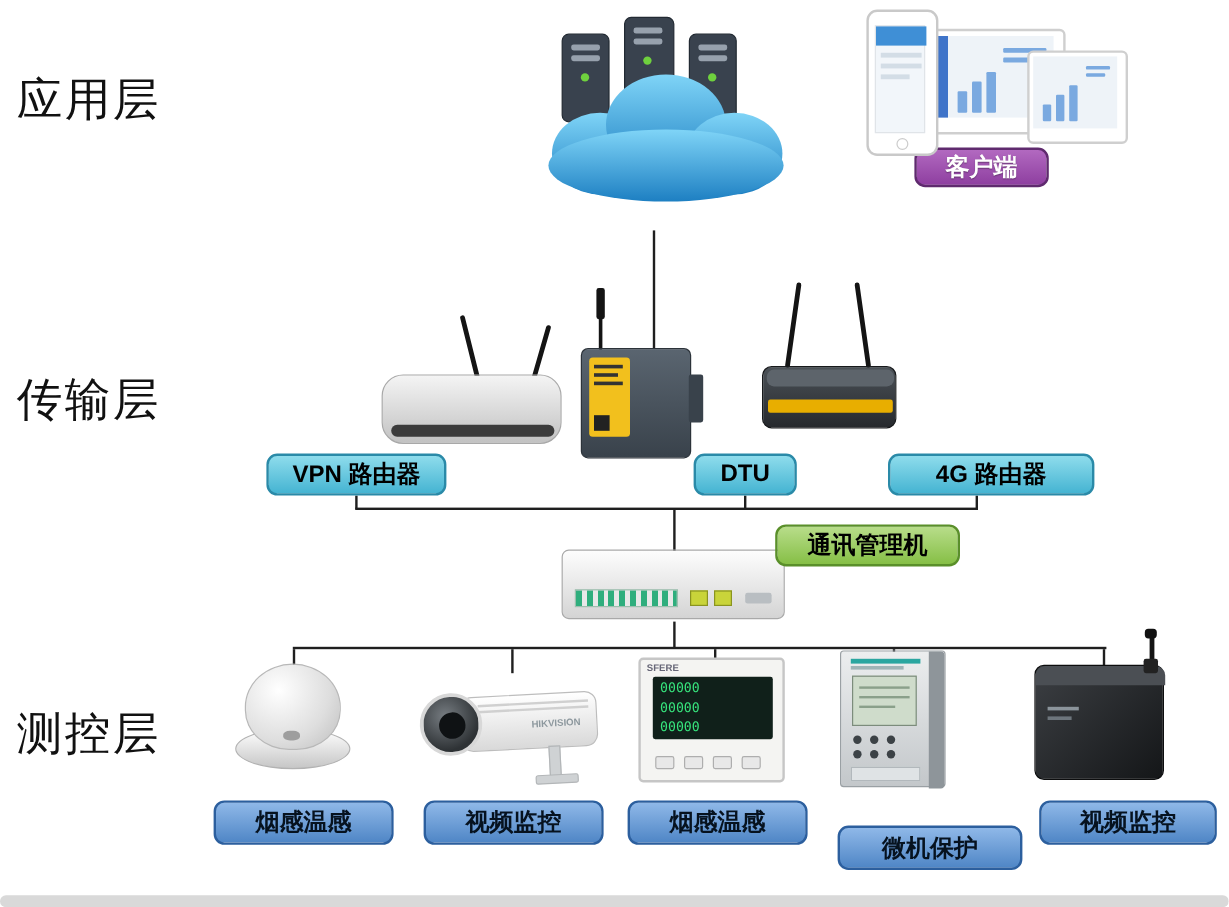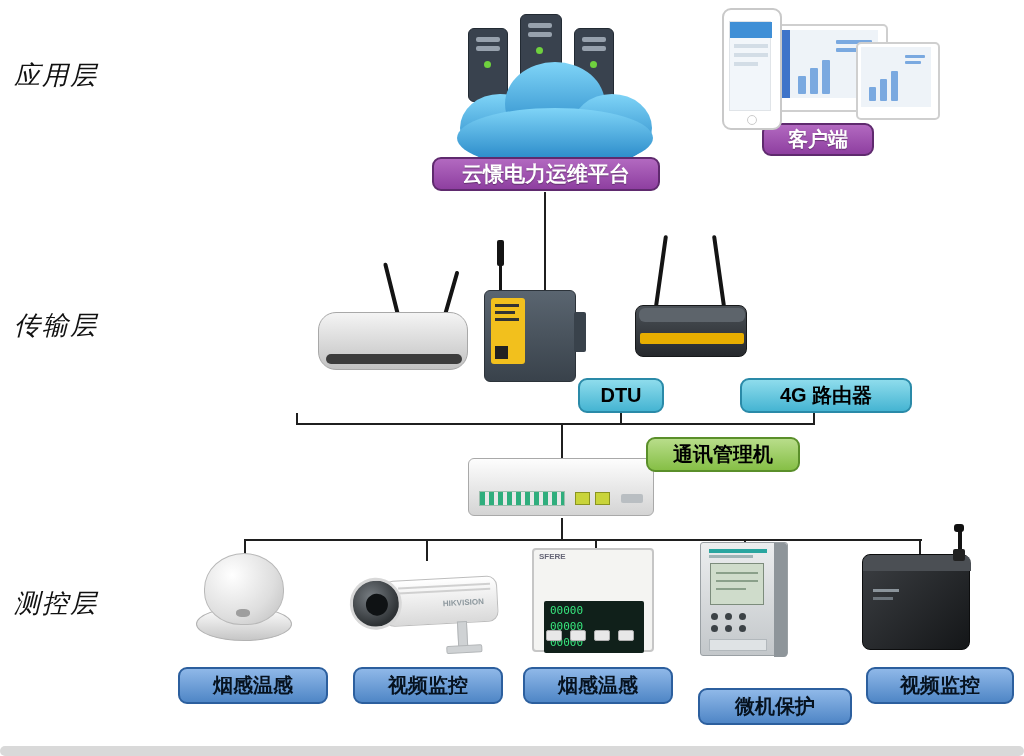--- a/index.html
+++ b/index.html
@@ -1,35 +1,35 @@
 <!DOCTYPE html>
 <html><head>
 <meta charset="utf-8">
 <style>
   html,body{margin:0;padding:0;background:#fff;}
   .canvas{position:relative;width:1024px;height:756px;background:#ffffff;overflow:hidden;
           font-family:"Liberation Sans",sans-serif;}
   .layer-label{position:absolute;left:14px;font-family:"Liberation Serif",serif;
-               font-size:26px;color:#111;letter-spacing:2px;font-style:italic;}
+               font-size:38px;color:#111;letter-spacing:2px;}
   .line{position:absolute;background:#1f1f1f;}
   .pill{position:absolute;display:flex;align-items:center;justify-content:center;
         font-weight:bold;font-size:20px;border-radius:9px;box-sizing:border-box;white-space:nowrap;}
   .pill.purple{background:linear-gradient(#b269c0,#8e3fa0);color:#fff;border:2px solid #5f2a6e;
                text-shadow:0 1px 1px rgba(0,0,0,.35);}
   .pill.cyan{background:linear-gradient(#8edcec,#45b4d2);color:#000;border:2px solid #2a8aa8;}
   .pill.green{background:linear-gradient(#b8dd8a,#86bf46);color:#000;border:2px solid #5a8f2a;}
   .pill.blue{background:linear-gradient(#8fb8e8,#4f86c6);color:#06121f;border:2px solid #2c5f9e;}
   .dev{position:absolute;}
   .abs{position:absolute;box-sizing:border-box;}
   .tower{position:absolute;width:38px;background:#39424e;border-radius:6px;border:1px solid #222a33;}
   .tower .slot{position:absolute;left:7px;width:24px;height:5px;background:#97a1ad;border-radius:2px;}
   .tower .led{position:absolute;left:15px;top:32px;width:7px;height:7px;background:#6fd13e;border-radius:50%;}
   .antenna{position:absolute;background:#141414;border-radius:2px;}
   .screenbar{position:absolute;background:#7aa9e0;border-radius:1px;}
-  .mono{font-family:"DejaVu Sans Mono",monospace;margin-top:37px;}
+  .mono{font-family:"DejaVu Sans Mono",monospace;}
 </style>
 </head>
 <body>
 
 <div class="canvas">
 
   <div class="layer-label" style="top:58px">应用层</div>
   <div class="layer-label" style="top:308px">传输层</div>
   <div class="layer-label" style="top:586px">测控层</div>
 
@@ -203,23 +203,23 @@
     <div class="antenna" style="left:96px;top:2px;width:4px;height:28px"></div>
     <div class="abs" style="left:92px;top:0;width:10px;height:8px;background:#111;border-radius:3px"></div>
     <div class="abs" style="left:0;top:30px;width:108px;height:96px;background:linear-gradient(135deg,#3c3f43,#141618);border:1px solid #0c0d0e;border-radius:8px">
       <div class="abs" style="left:0;top:0;width:108px;height:16px;background:#4b4f54;border-radius:8px 8px 0 0"></div>
       <div class="abs" style="left:10px;top:34px;width:26px;height:3px;background:#8b949b"></div>
       <div class="abs" style="left:10px;top:42px;width:20px;height:3px;background:#6d757c"></div>
       <div class="abs" style="left:90px;top:-6px;width:12px;height:12px;background:#222;border-radius:2px"></div>
     </div>
   </div>
 
-  <div class="pill purple" style="left:432px;top:157px;width:228px;height:34px;font-size:21px">云憬电力运维平台</div>
   <div class="pill purple" style="left:762px;top:123px;width:112px;height:33px">客户端</div>
 
+  <div class="pill cyan" style="left:222px;top:378px;width:150px;height:35px">VPN 路由器</div>
   <div class="pill cyan" style="left:578px;top:378px;width:86px;height:35px">DTU</div>
   <div class="pill cyan" style="left:740px;top:378px;width:172px;height:35px">4G 路由器</div>
 
   <div class="pill green" style="left:646px;top:437px;width:154px;height:35px">通讯管理机</div>
 
   <div class="pill blue" style="left:178px;top:667px;width:150px;height:37px">烟感温感</div>
   <div class="pill blue" style="left:353px;top:667px;width:150px;height:37px">视频监控</div>
   <div class="pill blue" style="left:523px;top:667px;width:150px;height:37px">烟感温感</div>
   <div class="pill blue" style="left:698px;top:688px;width:154px;height:37px">微机保护</div>
   <div class="pill blue" style="left:866px;top:667px;width:148px;height:37px">视频监控</div>

